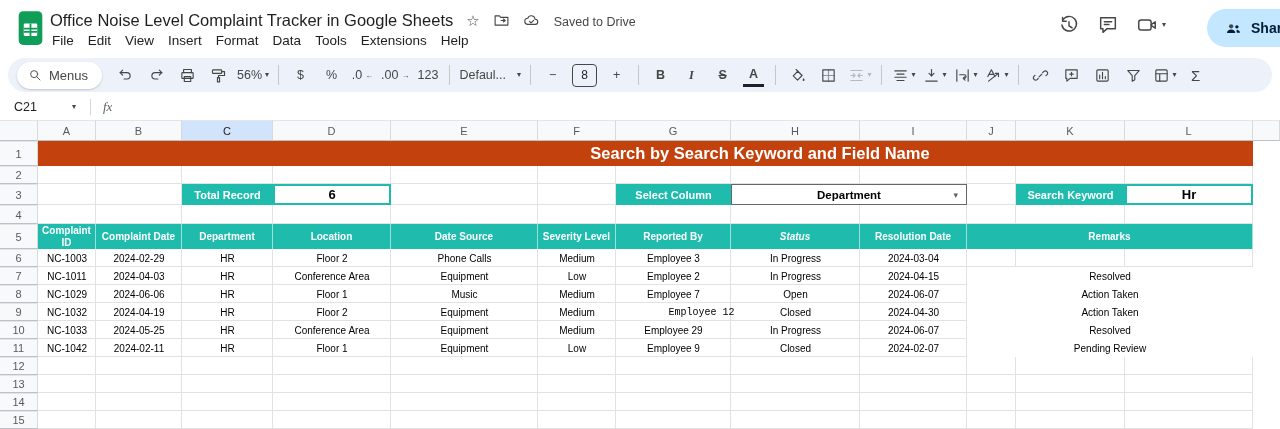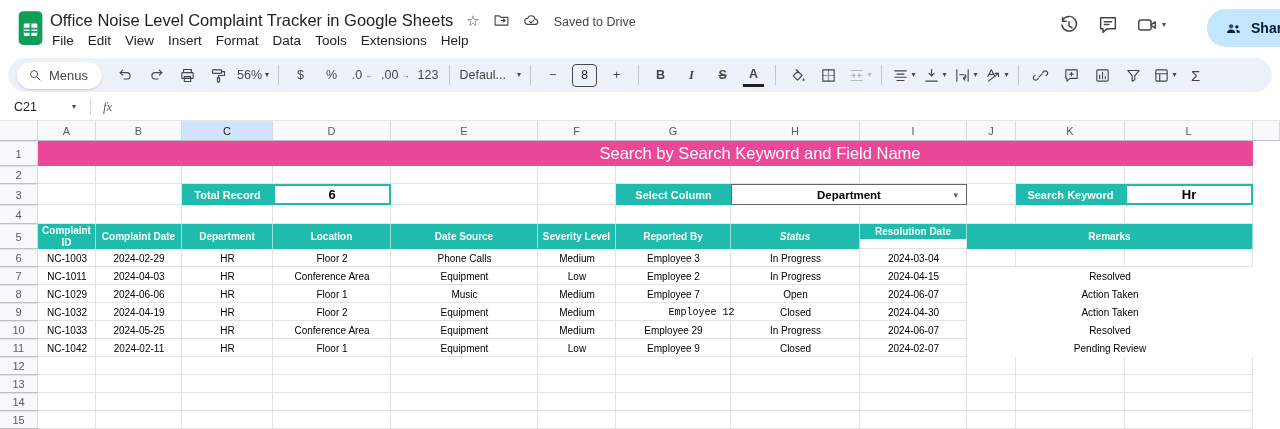--- a/index.html
+++ b/index.html
@@ -56,21 +56,21 @@
   .grid{position:absolute;left:0;top:120px;width:1280px;height:309px}
   .hcell{position:absolute;background:#f8f9fa;border-top:1px solid #e3e5e8;border-right:1px solid #d7dadd;
          border-bottom:1px solid #bdc1c6;display:flex;align-items:center;justify-content:center;
          font-size:11px;color:#575b5f;box-sizing:border-box}
   .hcell.sel{background:#d2e3fc;color:#202124}
   .gcell{position:absolute;background:#fff;border-right:1px solid #e2e2e2;border-bottom:1px solid #e2e2e2;
          box-sizing:border-box}
   .dcell{position:absolute;display:flex;align-items:center;justify-content:center;font-size:10px;
          color:#000;box-sizing:border-box;white-space:nowrap;z-index:2}
   .dcell.merged{background:#fff}
-  .banner{position:absolute;background:#ec4899;color:#fff;font-weight:400;font-size:16.5px;
+  .banner{position:absolute;background:#c2410c;color:#fff;font-weight:700;font-size:16.5px;
           display:flex;align-items:center;justify-content:center;padding-left:229px;
           box-sizing:border-box;white-space:nowrap;z-index:2}
   .thcell{position:absolute;background:#1fbcae;color:#fff;font-weight:700;font-size:10px;display:flex;
           align-items:center;justify-content:center;text-align:center;line-height:1.15;
           border-right:1px solid rgba(255,255,255,.55);box-sizing:border-box;z-index:2;padding:0 2px}
   .ctrl-label{position:absolute;background:#1fbcae;color:#fff;font-weight:700;font-size:11px;display:flex;
               align-items:center;justify-content:center;box-sizing:border-box;z-index:3;white-space:nowrap}
   .ctrl-value{position:absolute;background:#fff;border:2px solid #1fbcae;color:#000;font-weight:700;
               font-size:13px;display:flex;align-items:center;justify-content:center;box-sizing:border-box;z-index:3}
   .ctrl-dd{position:absolute;background:#fff;border:1px solid #63676b;color:#000;font-weight:700;
@@ -521,21 +521,21 @@
     <div class="ctrl-label" style="left: 1016px; top: 64px; width: 109px; height: 21px;">Search Keyword</div>
     <div class="ctrl-value" style="left: 1125px; top: 64px; width: 128px; height: 21px;">Hr</div>
     <div class="thcell" style="left: 38px; top: 104px; width: 58px; height: 25px;">Complaint ID</div>
     <div class="thcell" style="left: 96px; top: 104px; width: 86px; height: 25px;">Complaint Date</div>
     <div class="thcell" style="left: 182px; top: 104px; width: 91px; height: 25px;">Department</div>
     <div class="thcell" style="left: 273px; top: 104px; width: 118px; height: 25px;">Location</div>
     <div class="thcell" style="left: 391px; top: 104px; width: 147px; height: 25px;">Date Source</div>
     <div class="thcell" style="left: 538px; top: 104px; width: 78px; height: 25px;">Severity Level</div>
     <div class="thcell" style="left: 616px; top: 104px; width: 115px; height: 25px;">Reported By</div>
     <div class="thcell" style="left: 731px; top: 104px; width: 129px; height: 25px; font-style: italic;">Status</div>
-    <div class="thcell" style="left: 860px; top: 104px; width: 107px; height: 15px;">Resolution Date</div>
+    <div class="thcell" style="left: 860px; top: 104px; width: 107px; height: 25px;">Resolution Date</div>
     <div class="thcell" style="left: 967px; top: 104px; width: 286px; height: 25px;">Remarks</div>
     <div class="dcell" style="left: 38px; top: 129px; width: 58px; height: 18px;">NC-1003</div>
     <div class="dcell" style="left: 96px; top: 129px; width: 86px; height: 18px;">2024-02-29</div>
     <div class="dcell" style="left: 182px; top: 129px; width: 91px; height: 18px;">HR</div>
     <div class="dcell" style="left: 273px; top: 129px; width: 118px; height: 18px;">Floor 2</div>
     <div class="dcell" style="left: 391px; top: 129px; width: 147px; height: 18px;">Phone Calls</div>
     <div class="dcell" style="left: 538px; top: 129px; width: 78px; height: 18px;">Medium</div>
     <div class="dcell" style="left: 616px; top: 129px; width: 115px; height: 18px;">Employee 3</div>
     <div class="dcell" style="left: 731px; top: 129px; width: 129px; height: 18px;">In Progress</div>
     <div class="dcell" style="left: 860px; top: 129px; width: 107px; height: 18px;">2024-03-04</div>

